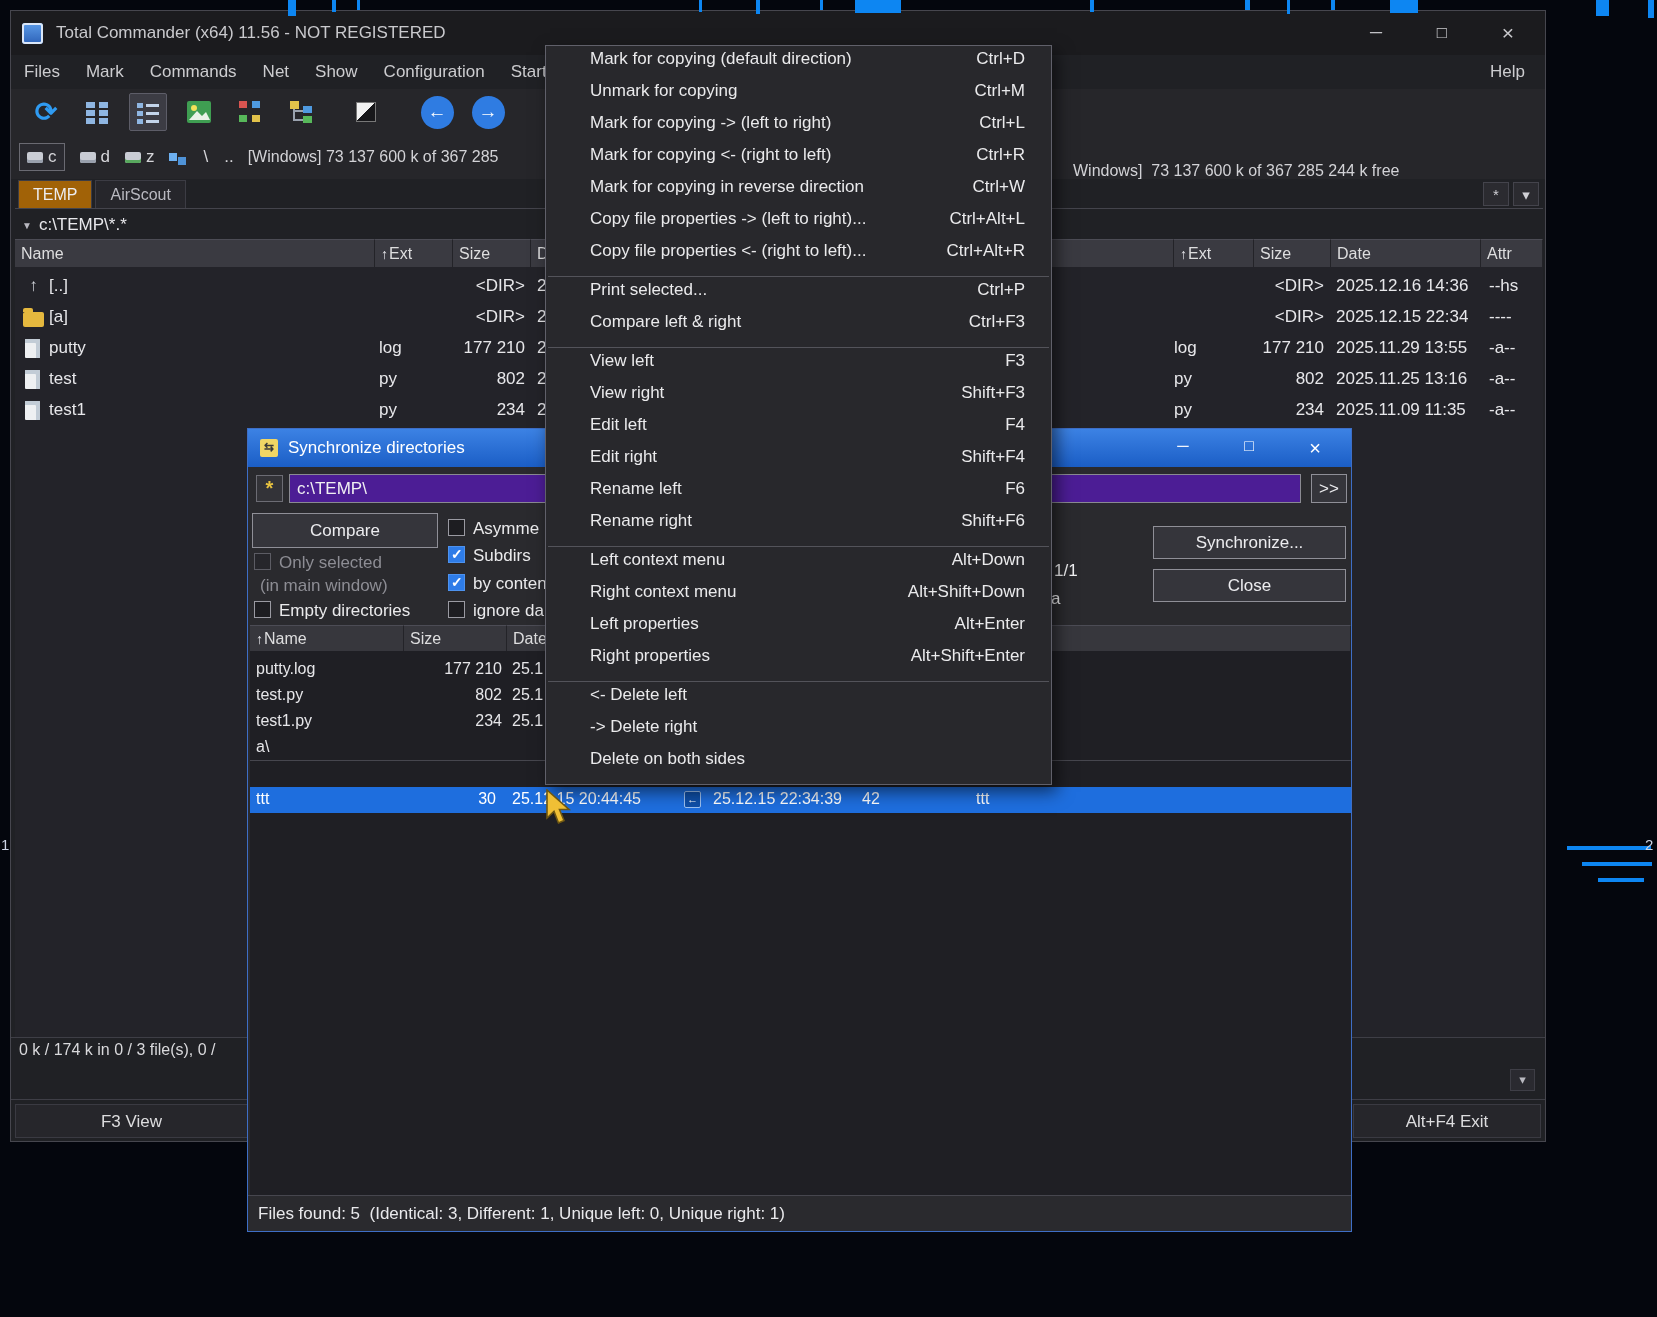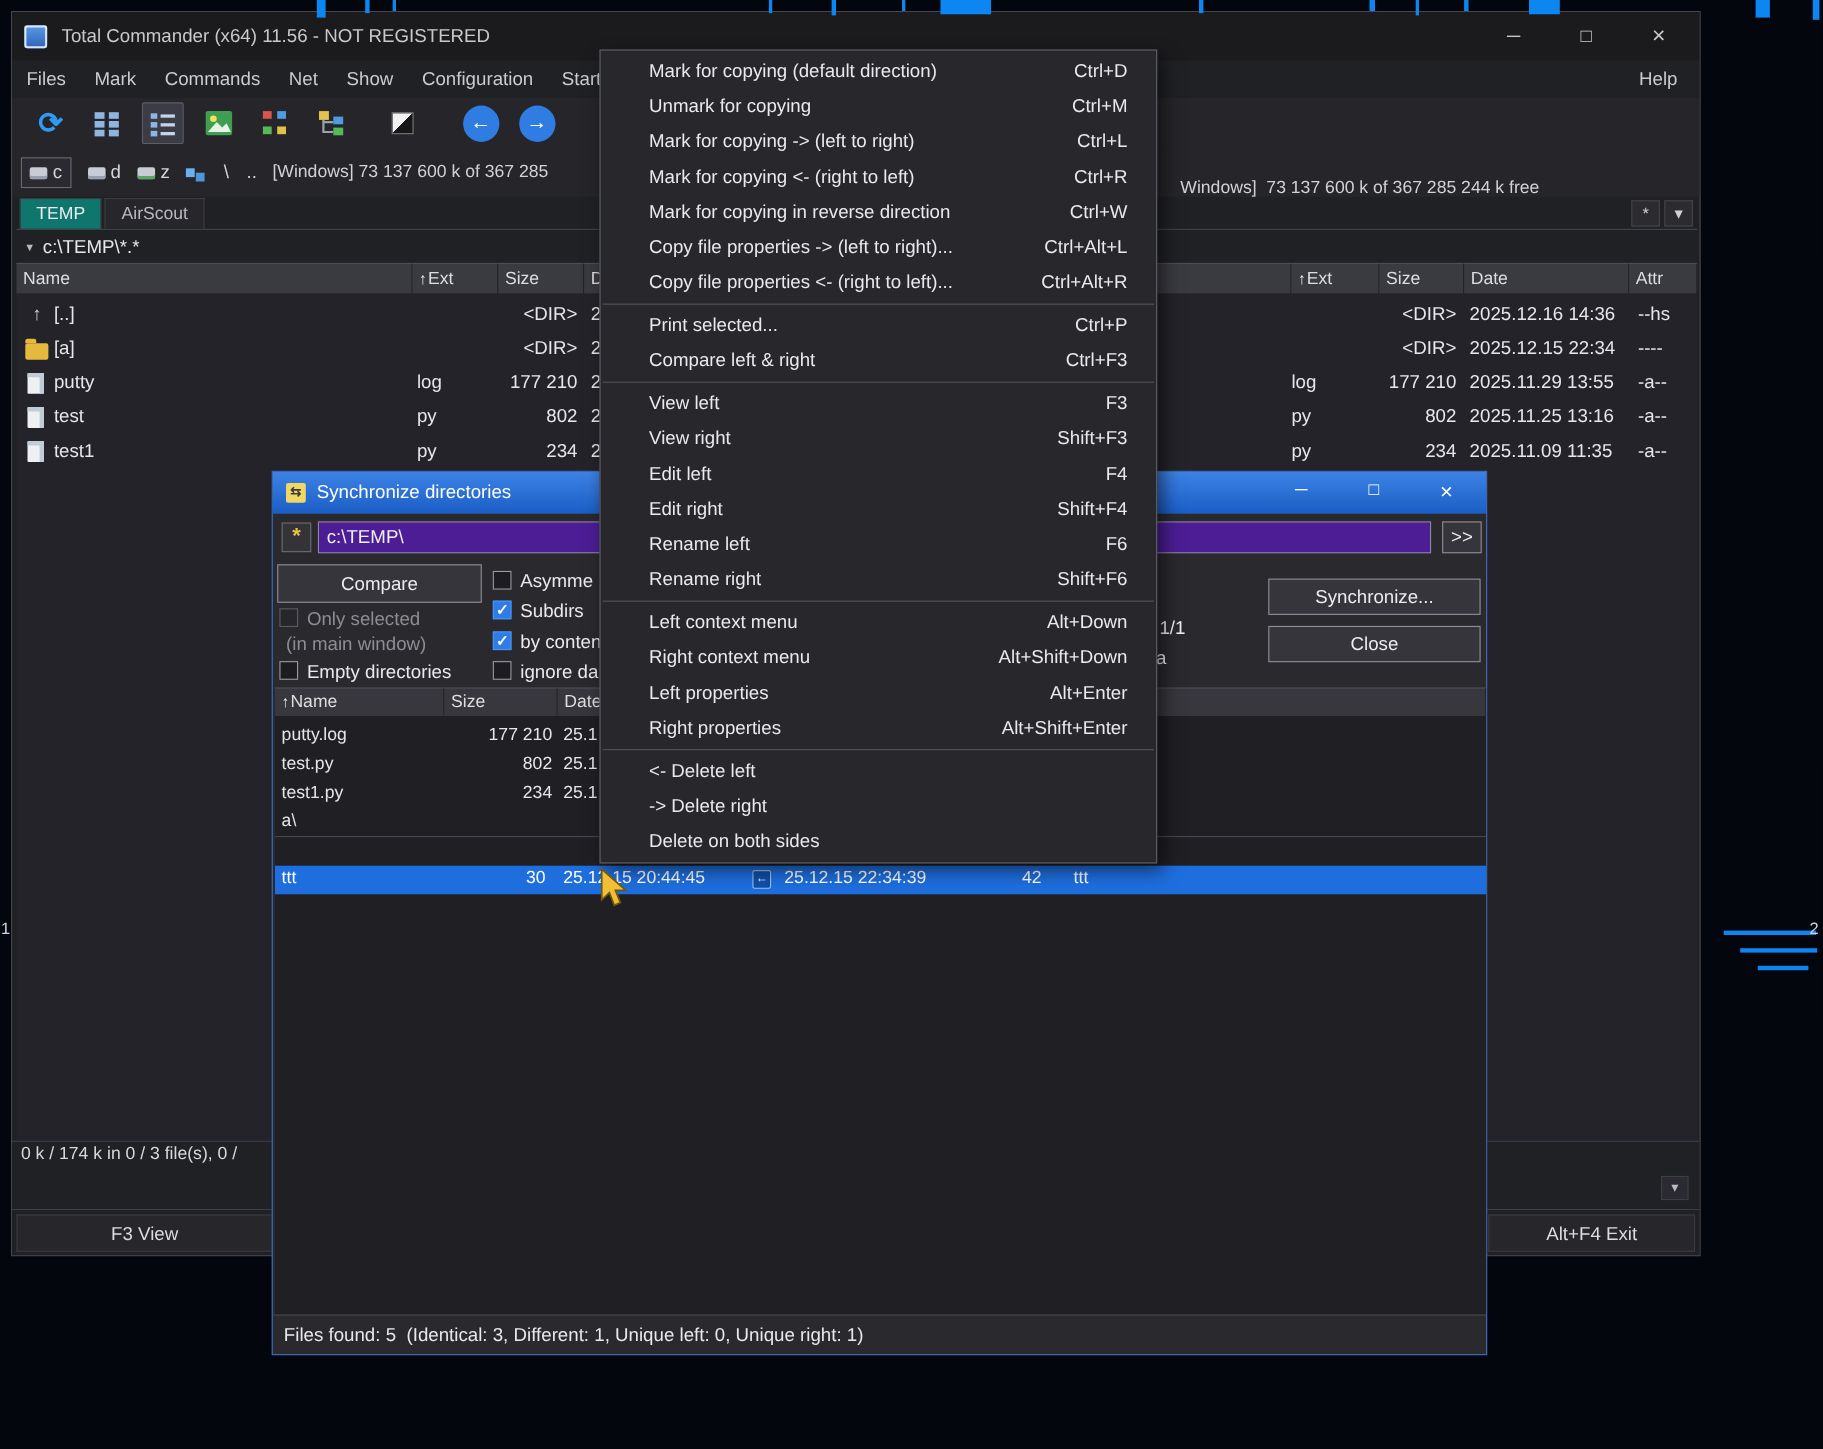--- a/index.html
+++ b/index.html
@@ -32,21 +32,21 @@
   .drv-combo{display:flex;align-items:center;gap:5px;border:1px solid #6a6a72;background:#2a2a30;height:28px;padding:0 7px}
   .disk{display:inline-block;width:16px;height:11px;background:#c9ccd4;border-radius:2px;box-shadow:inset 0 -3px 0 #99a0ad}
   .drv{display:flex;align-items:center;gap:5px;margin-left:15px}
   .net-ico{display:inline-block;width:8px;height:8px;background:#6db0f0;box-shadow:9px 4px 0 #4f93d8;margin-right:10px}
   .drv-link{margin-left:16px}
   .free-text{margin-left:14px;color:#d2d2d6;font-size:16px;white-space:pre}
   .right-free{position:absolute;left:1046px;top:11px;margin:16px}
 
   .tabs-row{position:absolute;left:4px;top:168px;width:764px;height:30px;border-bottom:1px solid #44444c;display:flex;align-items:flex-end;background:#202125}
   .tab{height:28px;line-height:27px;padding:0 14px;font-size:16px;color:#b9b9c0;background:#26262b;border:1px solid #3c3c44;border-bottom:none;margin-left:3px}
-  .tab.active{background:#0f766e;color:#ececf0}
+  .tab.active{background:#a16207;color:#ececf0}
   .rp-topbar{position:absolute;left:768px;top:168px;width:764px;height:30px;border-bottom:1px solid #44444c;background:#202125}
   .panel-btn{position:absolute;top:3px;width:26px;height:24px;text-align:center;line-height:23px;color:#cfcfd4;border:1px solid #44444c;background:#2b2b30;font-size:15px}
 
   .path-row{position:absolute;left:4px;top:200px;height:28px;display:flex;align-items:center;color:#e8e8ec;font-size:17px;gap:7px;padding-left:7px}
   .tri{font-size:10px;color:#b8b8c0}
 
   .hdr-cell{position:absolute;top:228px;height:28px;background:#3a3a41;border-right:1px solid #232328;border-top:1px solid #4c4c55;color:#dededf;font-size:16px;line-height:27px;padding-left:6px;white-space:pre}
   .sort{font-size:14px;margin-right:1px;color:#eaeaee}
 
   .flist-bg{position:absolute;top:256px;height:770px;background:#232329}
@@ -97,27 +97,27 @@
   .d-name{left:6px}
   .d-size{left:158px;width:94px;text-align:right}
   .d-date{left:262px}
   .sep-bottom{border-bottom:1px solid #46464e}
   .sel-row{position:absolute;left:2px;top:358px;width:1101px;height:26px;background:#1e6ede;color:#fff;font-size:16px}
   .s-lname{left:6px}
   .s-lsize{left:168px;width:78px;text-align:right}
   .s-ldate{left:262px}
   .s-dir{left:434px;top:4px!important;width:17px;height:17px;background:#0f4fa8;border:1px solid #9cc0f0;border-radius:2px;text-align:center;line-height:15px;font-size:11px}
   .s-rdate{left:463px}
-  .s-rsize{left:656px;width:64px;text-align:center}
+  .s-rsize{left:612px;width:64px;text-align:left}
   .s-rname{left:726px}
   .dlg-status{position:absolute;left:0;right:0;top:766px;height:36px;border-top:1px solid #46464e;line-height:35px;padding-left:10px;color:#e9e9ec;white-space:pre}
 
   
   .cmenu{position:absolute;left:545px;top:45px;width:507px;background:#28282c;border:1px solid #60606a;box-shadow:5px 7px 16px rgba(0,0,0,.55);z-index:30;padding:3px 0}
-  .ci{height:32px;display:flex;align-items:center;color:#eaeaec;font-size:17px}
+  .ci{height:32px;display:flex;align-items:flex-start;color:#eaeaec;font-size:17px}
   .ci .lbl{padding-left:44px;white-space:pre}
   .ci .sc{margin-left:auto;padding-right:26px;white-space:pre}
   .csep{height:1px;background:#53535a;margin:3px 2px}
 
   .cursor{position:absolute;left:543px;top:789px;z-index:40}
 </style>
 </head>
 <body>
 
 <div class="screen">

